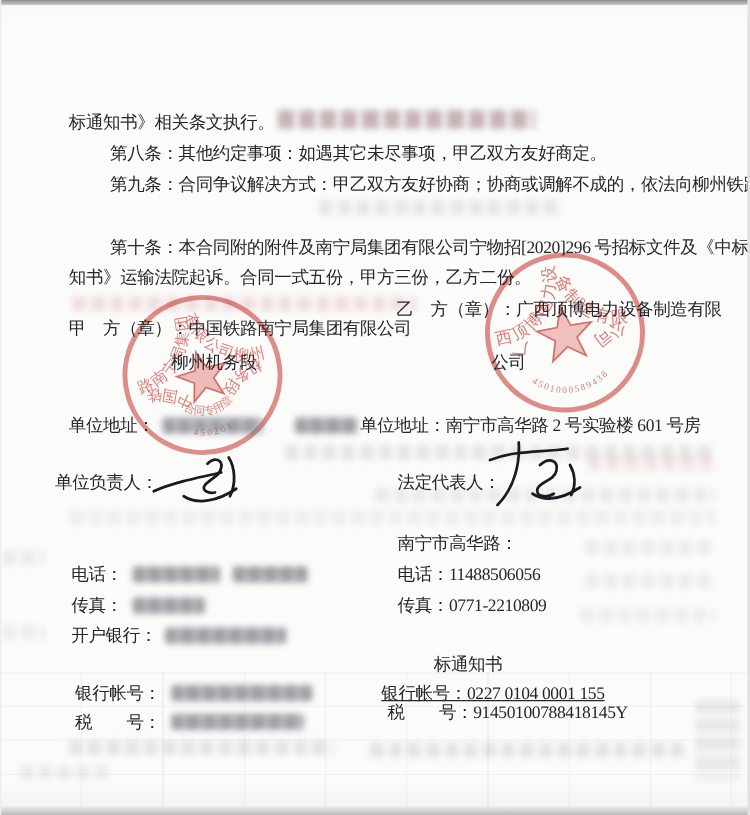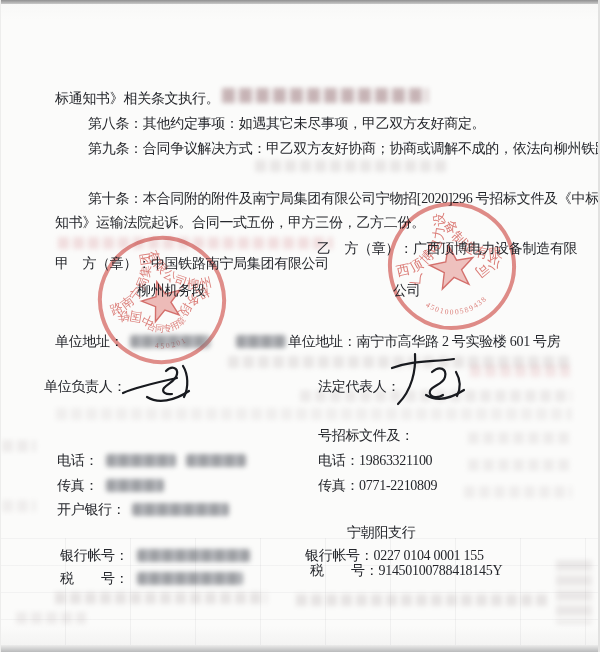--- a/index.html
+++ b/index.html
@@ -126,46 +126,46 @@
   </div>
   <svg class="sig" style="left:382px;top:350px;" width="92" height="58" viewBox="0 0 92 58">
     <path d="M10,18 C30,10 52,12 72,9"></path>
     <path d="M33,4 C34,20 30,40 16,54"></path>
     <path d="M50,22 c8,-7 15,-3 13,5 c-2,8 -13,8 -15,14 c-2,6 7,8 13,4"></path>
     <path d="M44,45 c11,7 24,4 38,-5"></path>
     <path d="M74,22 c4,7 5,16 1,24"></path>
   </svg>
 
   <div class="abs" style="left:318px;top:427px;">
-    <span class="label">号招标文件及：</span>
+    <span class="label">南宁市高华路：</span>
   </div>
 
   <div class="abs" style="left:57px;top:452px;">
     <span class="label">电话：</span><span class="redact" style="width:70px;margin-left:8px;"></span><span class="redact" style="width:60px;margin-left:10px;"></span>
   </div>
   <div class="abs" style="left:318px;top:452px;">
-    <span class="label">电话：</span><span>19863321100</span>
+    <span class="label">电话：</span><span>11488506056</span>
   </div>
 
   <div class="abs" style="left:57px;top:477px;">
     <span class="label">传真：</span><span class="redact" style="width:58px;margin-left:8px;"></span>
   </div>
   <div class="abs" style="left:318px;top:477px;">
     <span class="label">传真：</span><span>0771-2210809</span>
   </div>
 
   <div class="abs" style="left:57px;top:501px;">
     <span class="label">开户银行：</span><span class="redact" style="width:97px;margin-left:6px;"></span>
   </div>
-  <div class="abs" style="left:347px;top:524px;">宁朝阳支行</div>
+  <div class="abs" style="left:347px;top:524px;">标通知书</div>
 
   <div class="abs" style="left:60px;top:547px;">
     <span class="label">银行帐号：</span><span class="redact" style="width:113px;margin-left:8px;"></span>
   </div>
-  <div class="abs" style="left:305px;top:547px;">
+  <div class="abs" style="left:305px;top:547px;text-decoration:underline;">
     <span class="label">银行帐号：</span><span>0227 0104 0001 155</span>
   </div>
 
   <div class="abs" style="left:60px;top:570px;">
     <span class="label">税　　号：</span><span class="redact" style="width:106px;margin-left:8px;"></span>
   </div>
   <div class="abs" style="left:310px;top:562px;">
     <span class="label">税　　号：</span><span>91450100788418145Y</span>
   </div>
 

